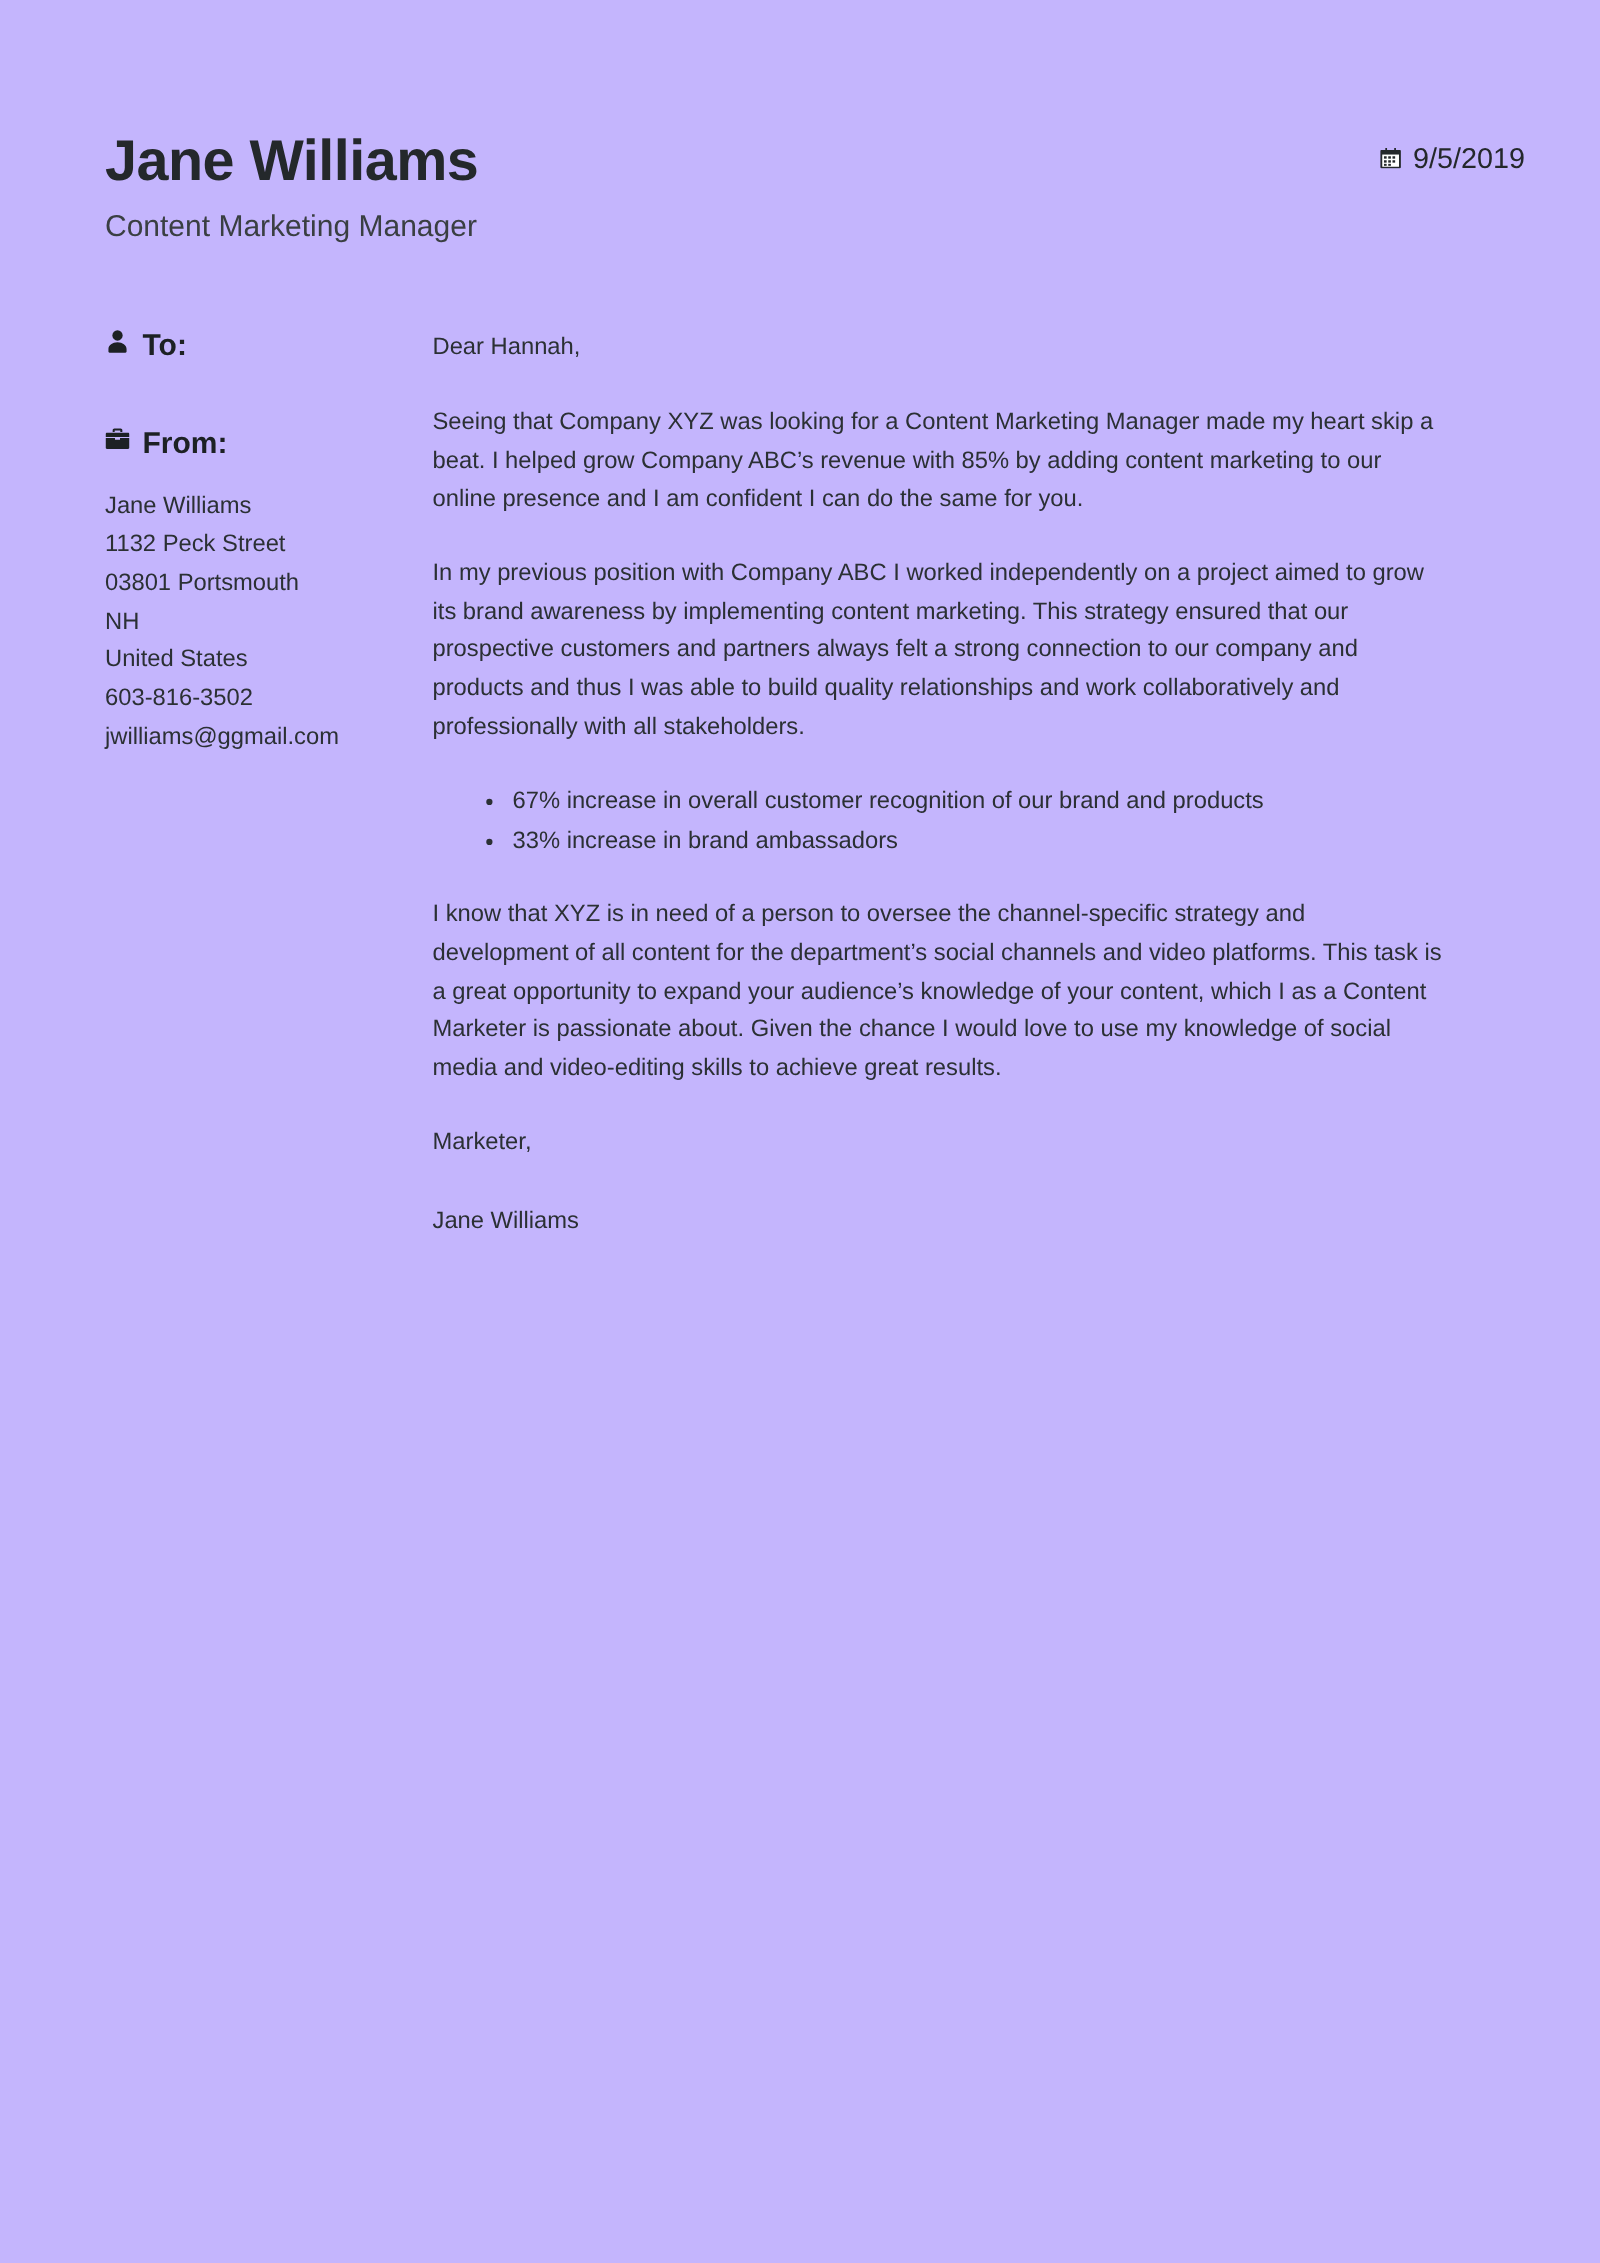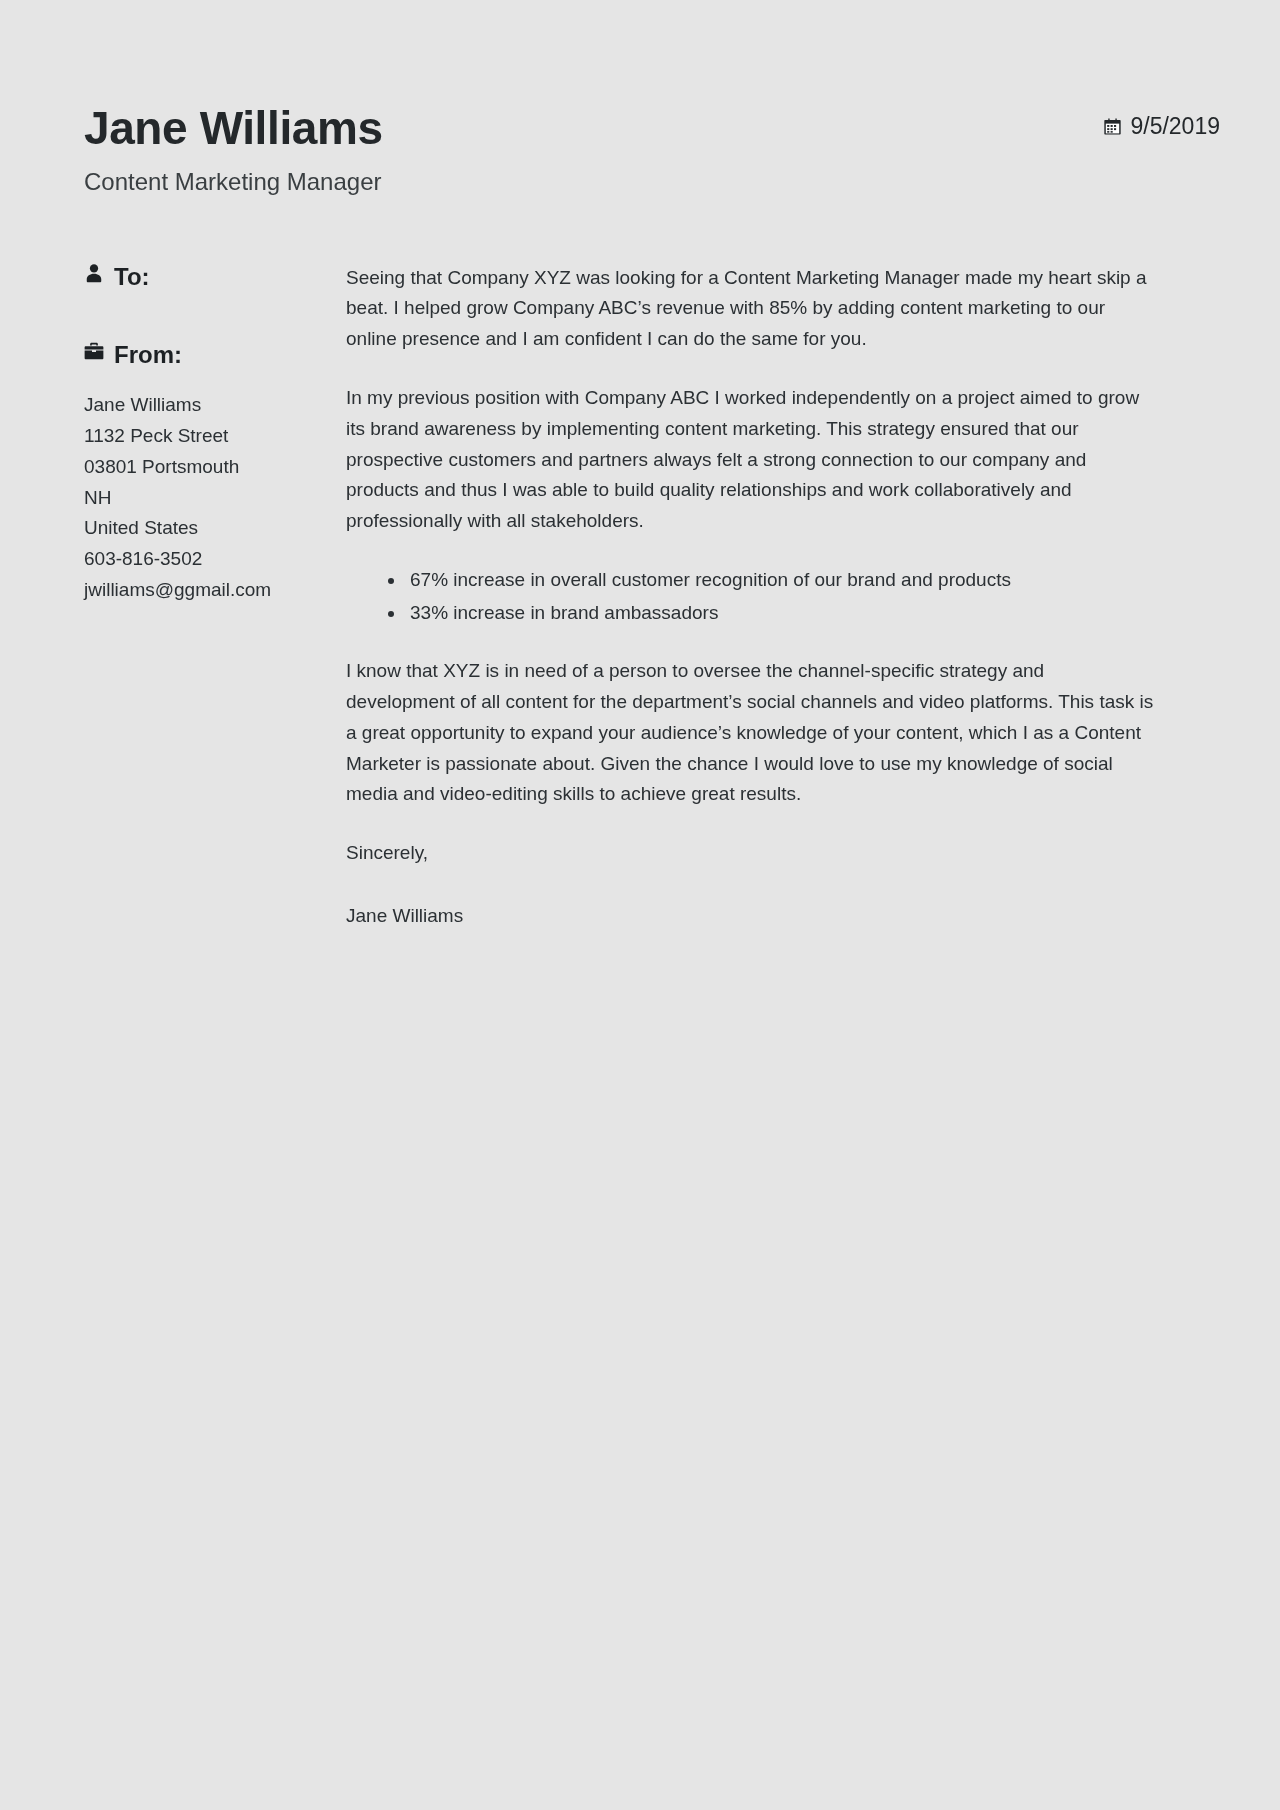--- a/index.html
+++ b/index.html
@@ -12,21 +12,21 @@
     height: 1810px;
     font-family: "Liberation Sans", sans-serif;
     color: #2b2b2b;
     -webkit-font-smoothing: antialiased;
   }
 
   .page {
     position: relative;
     width: 1280px;
     height: 1810px;
-    background: #e5e5e5;
+    background: #c4b5fd;
     box-sizing: border-box;
     padding: 0;
     overflow: hidden;
   }
 
   
   .header {
     position: relative;
     padding: 104px 60px 0 84px;
     display: flex;
@@ -195,35 +195,36 @@
           <div>United States</div>
           <div>603-816-3502</div>
           <div>jwilliams@ggmail.com</div>
         </div>
       </div>
 
     </div>
 
     <div class="letter">
 
+      <p class="salutation">Dear Hannah,</p>
 
       <p>Seeing that Company XYZ was looking for a Content Marketing Manager made my heart skip a beat. I helped grow Company ABC’s revenue with 85% by adding content marketing to our online presence and I am confident I can do the same for you.</p>
 
       <p>In my previous position with Company ABC I worked independently on a project aimed to grow its brand awareness by implementing content marketing. This strategy ensured that our prospective customers and partners always felt a strong connection to our company and products and thus I was able to build quality relationships and work collaboratively and professionally with all stakeholders.</p>
 
 
       <ul>
         <li>67% increase in overall customer recognition of our brand and products</li>
         <li>33% increase in brand ambassadors</li>
       </ul>
 
       <p>I know that XYZ is in need of a person to oversee the channel-specific strategy and development of all content for the department’s social channels and video platforms. This task is a great opportunity to expand your audience’s knowledge of your content, which I as a Content Marketer is passionate about. Given the chance I would love to use my knowledge of social media and video-editing skills to achieve great results.</p>
 
 
-      <p class="closing">Sincerely,</p>
+      <p class="closing">Marketer,</p>
 
       <p class="signature">Jane Williams</p>
 
     </div>
 
   </div>
 
 </div>
 
 </body></html>

